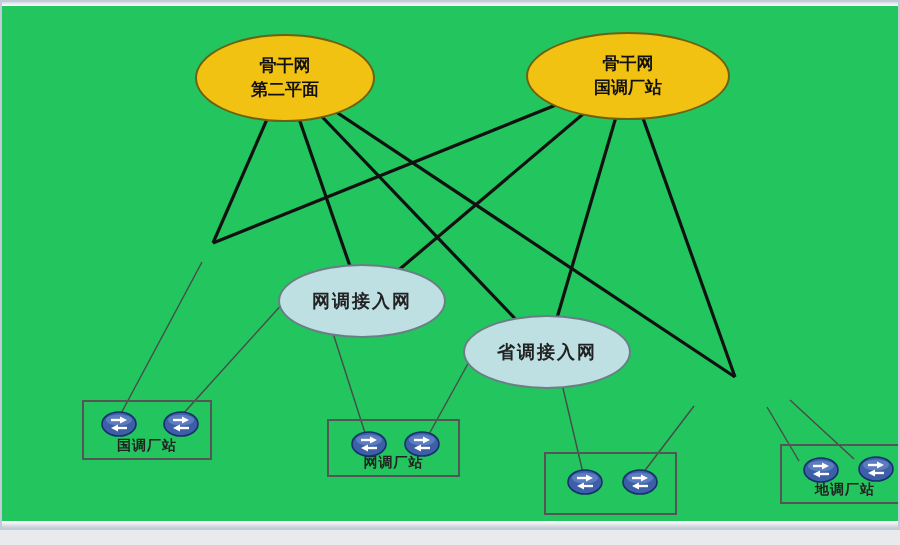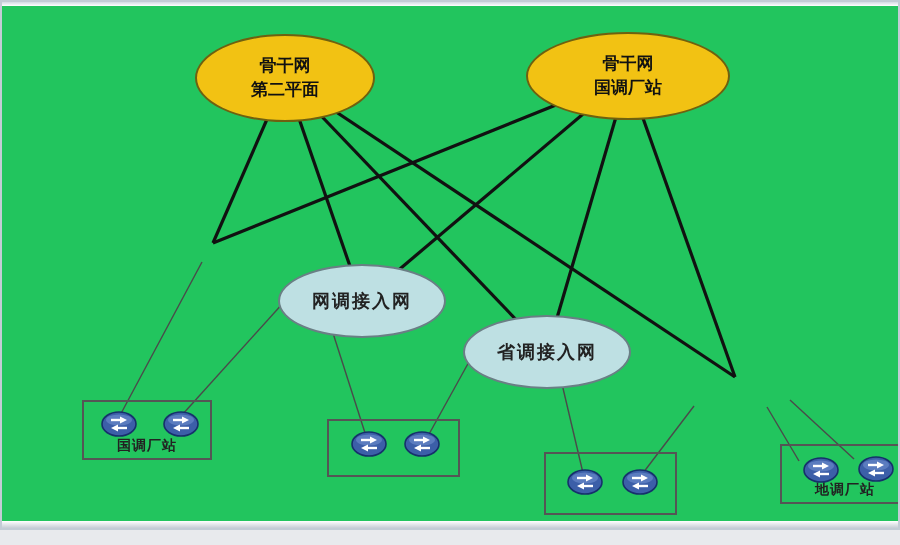--- a/index.html
+++ b/index.html
@@ -116,20 +116,21 @@
           <polygon points="17,13.4 10,17 17,20.6" fill="#fff"></polygon>
         </svg></span>
     <span class="router r2"><svg width="36" height="26" viewBox="0 0 36 26">
           <ellipse cx="18" cy="13" rx="17" ry="12" fill="#3c5fa8" stroke="#16306b" stroke-width="1.6"></ellipse>
           <ellipse cx="18" cy="9" rx="13" ry="5.5" fill="#6b8ccb" opacity="0.65"></ellipse>
           <path d="M20 9 H10" stroke="#fff" stroke-width="2.4" fill="none"></path>
           <polygon points="19,5.4 26,9 19,12.6" fill="#fff"></polygon>
           <path d="M16 17 H26" stroke="#fff" stroke-width="2.4" fill="none"></path>
           <polygon points="17,13.4 10,17 17,20.6" fill="#fff"></polygon>
         </svg></span>
+    <div class="st-label">网调厂站</div>
   </div>
   <div class="station" id="st-shengdiao">
     <span class="router r1"><svg width="36" height="26" viewBox="0 0 36 26">
           <ellipse cx="18" cy="13" rx="17" ry="12" fill="#3c5fa8" stroke="#16306b" stroke-width="1.6"></ellipse>
           <ellipse cx="18" cy="9" rx="13" ry="5.5" fill="#6b8ccb" opacity="0.65"></ellipse>
           <path d="M20 9 H10" stroke="#fff" stroke-width="2.4" fill="none"></path>
           <polygon points="19,5.4 26,9 19,12.6" fill="#fff"></polygon>
           <path d="M16 17 H26" stroke="#fff" stroke-width="2.4" fill="none"></path>
           <polygon points="17,13.4 10,17 17,20.6" fill="#fff"></polygon>
         </svg></span>

